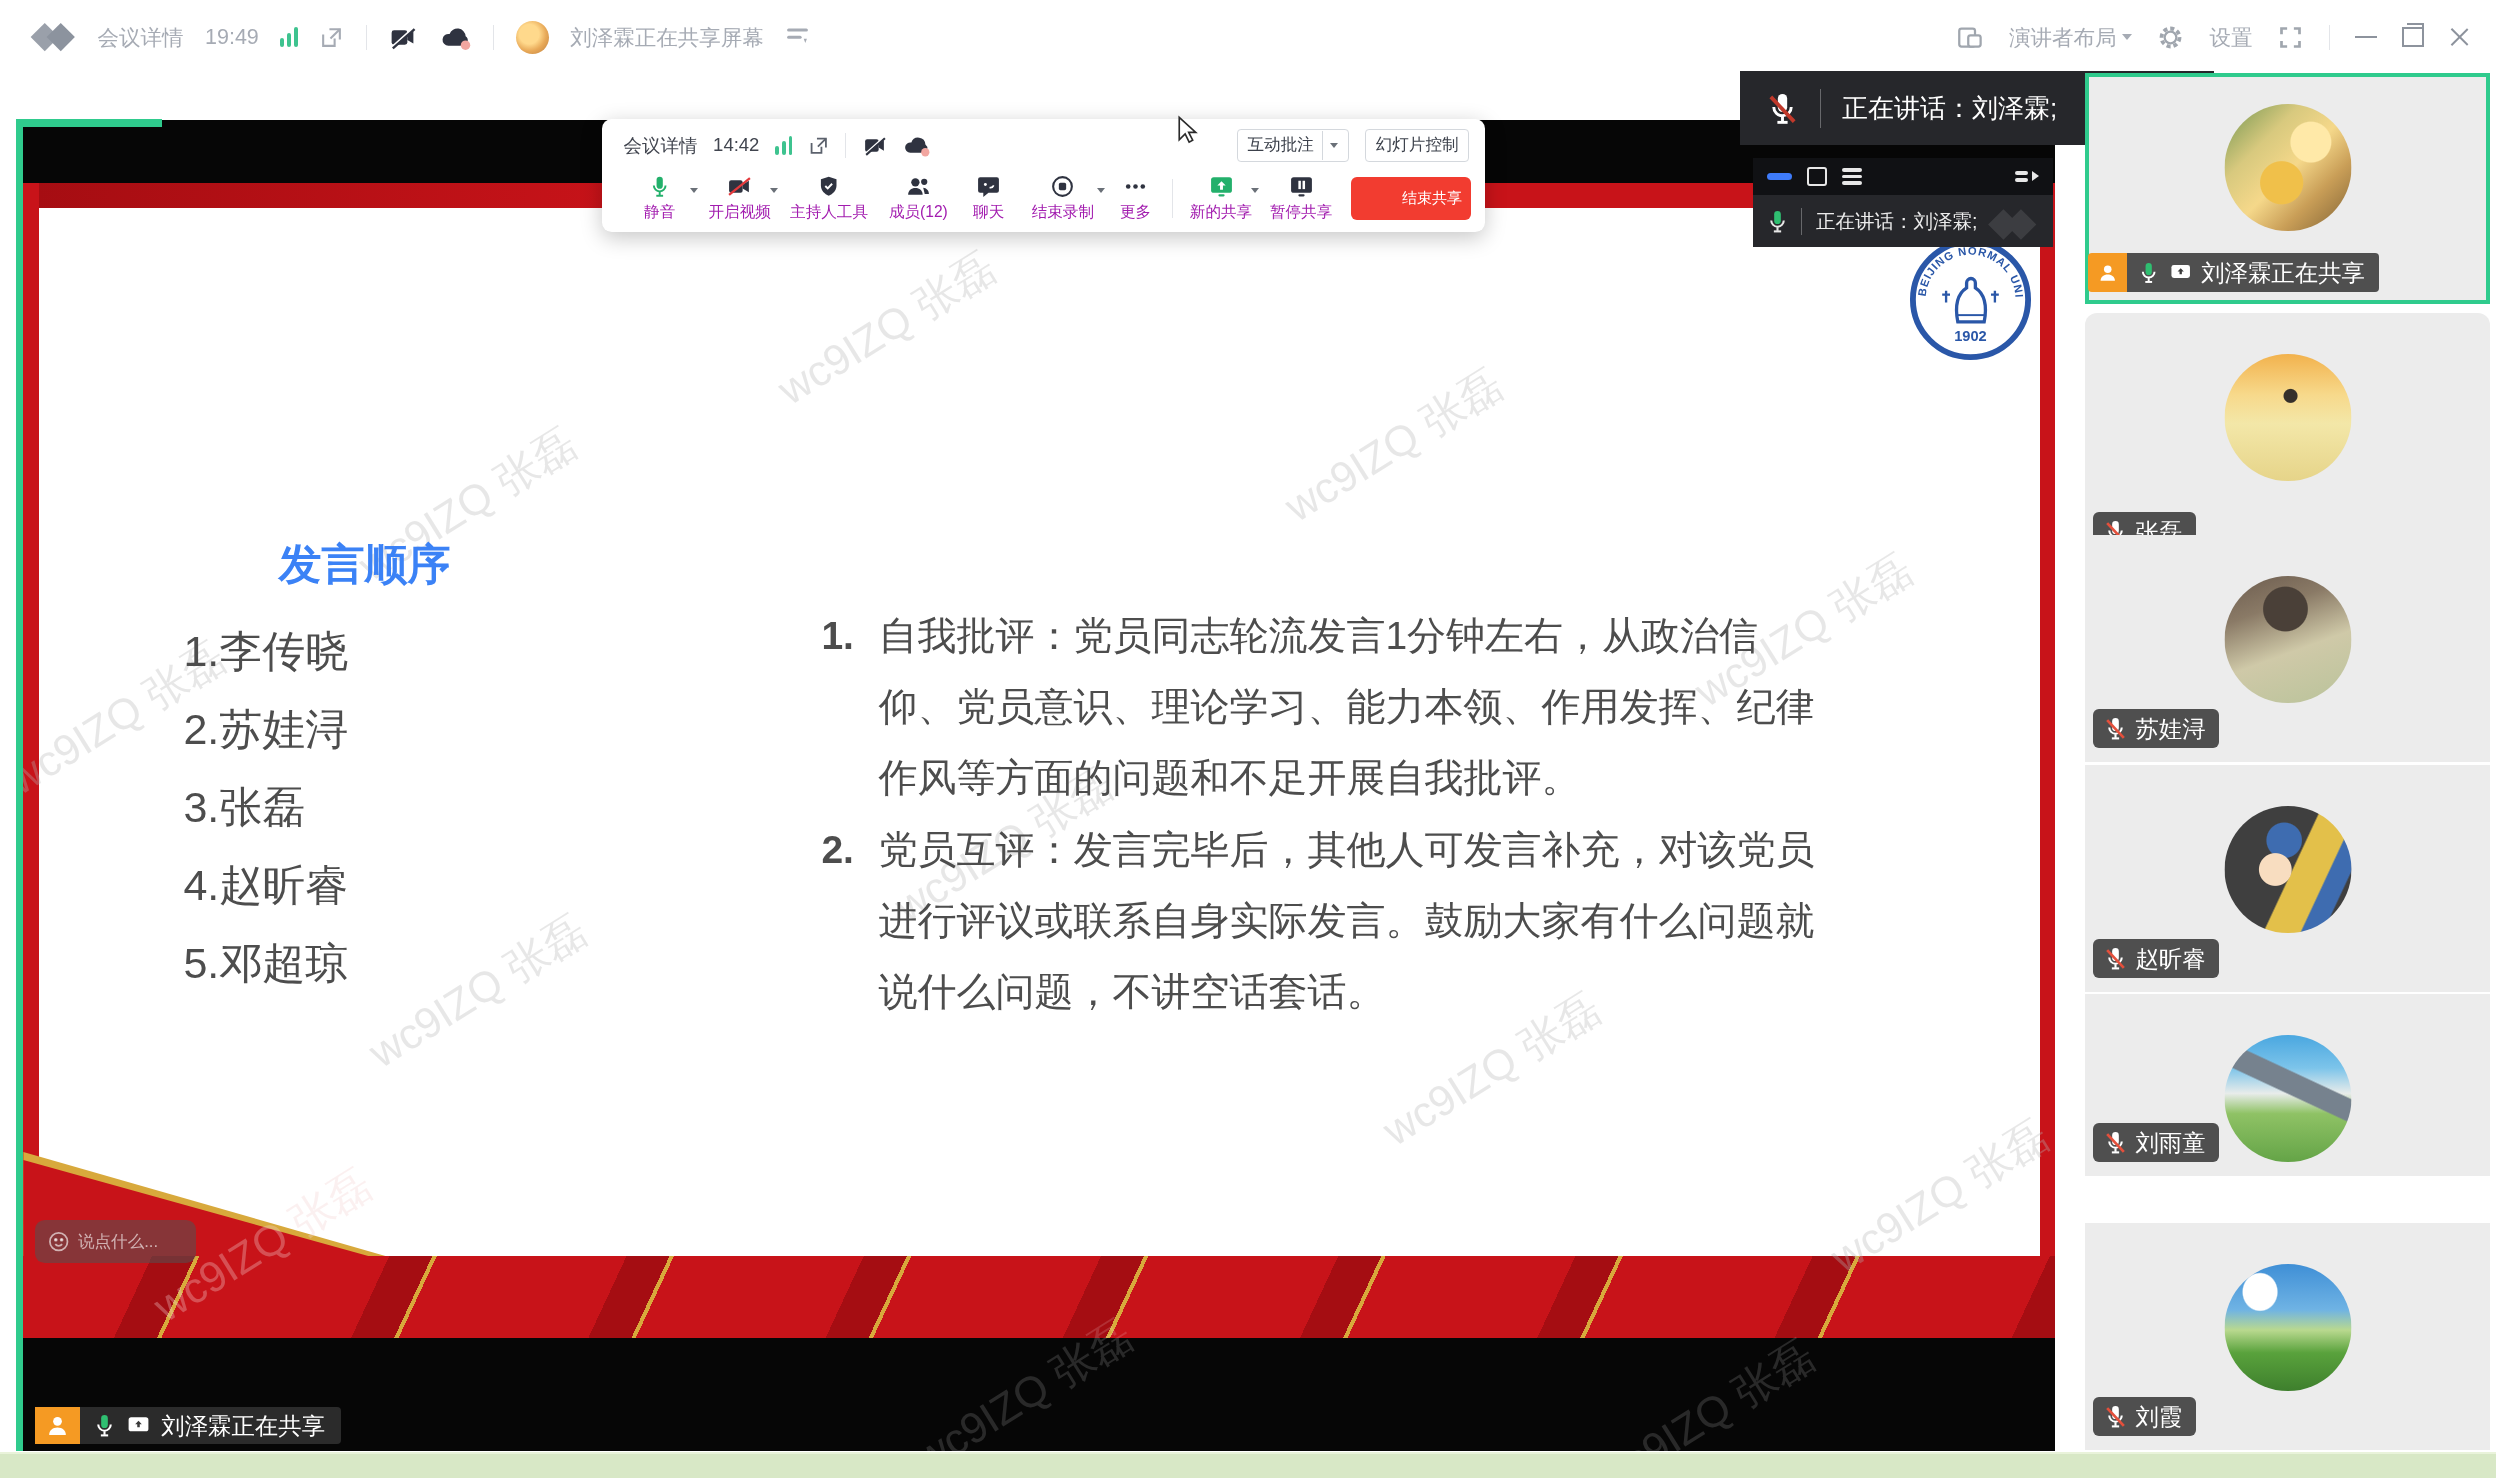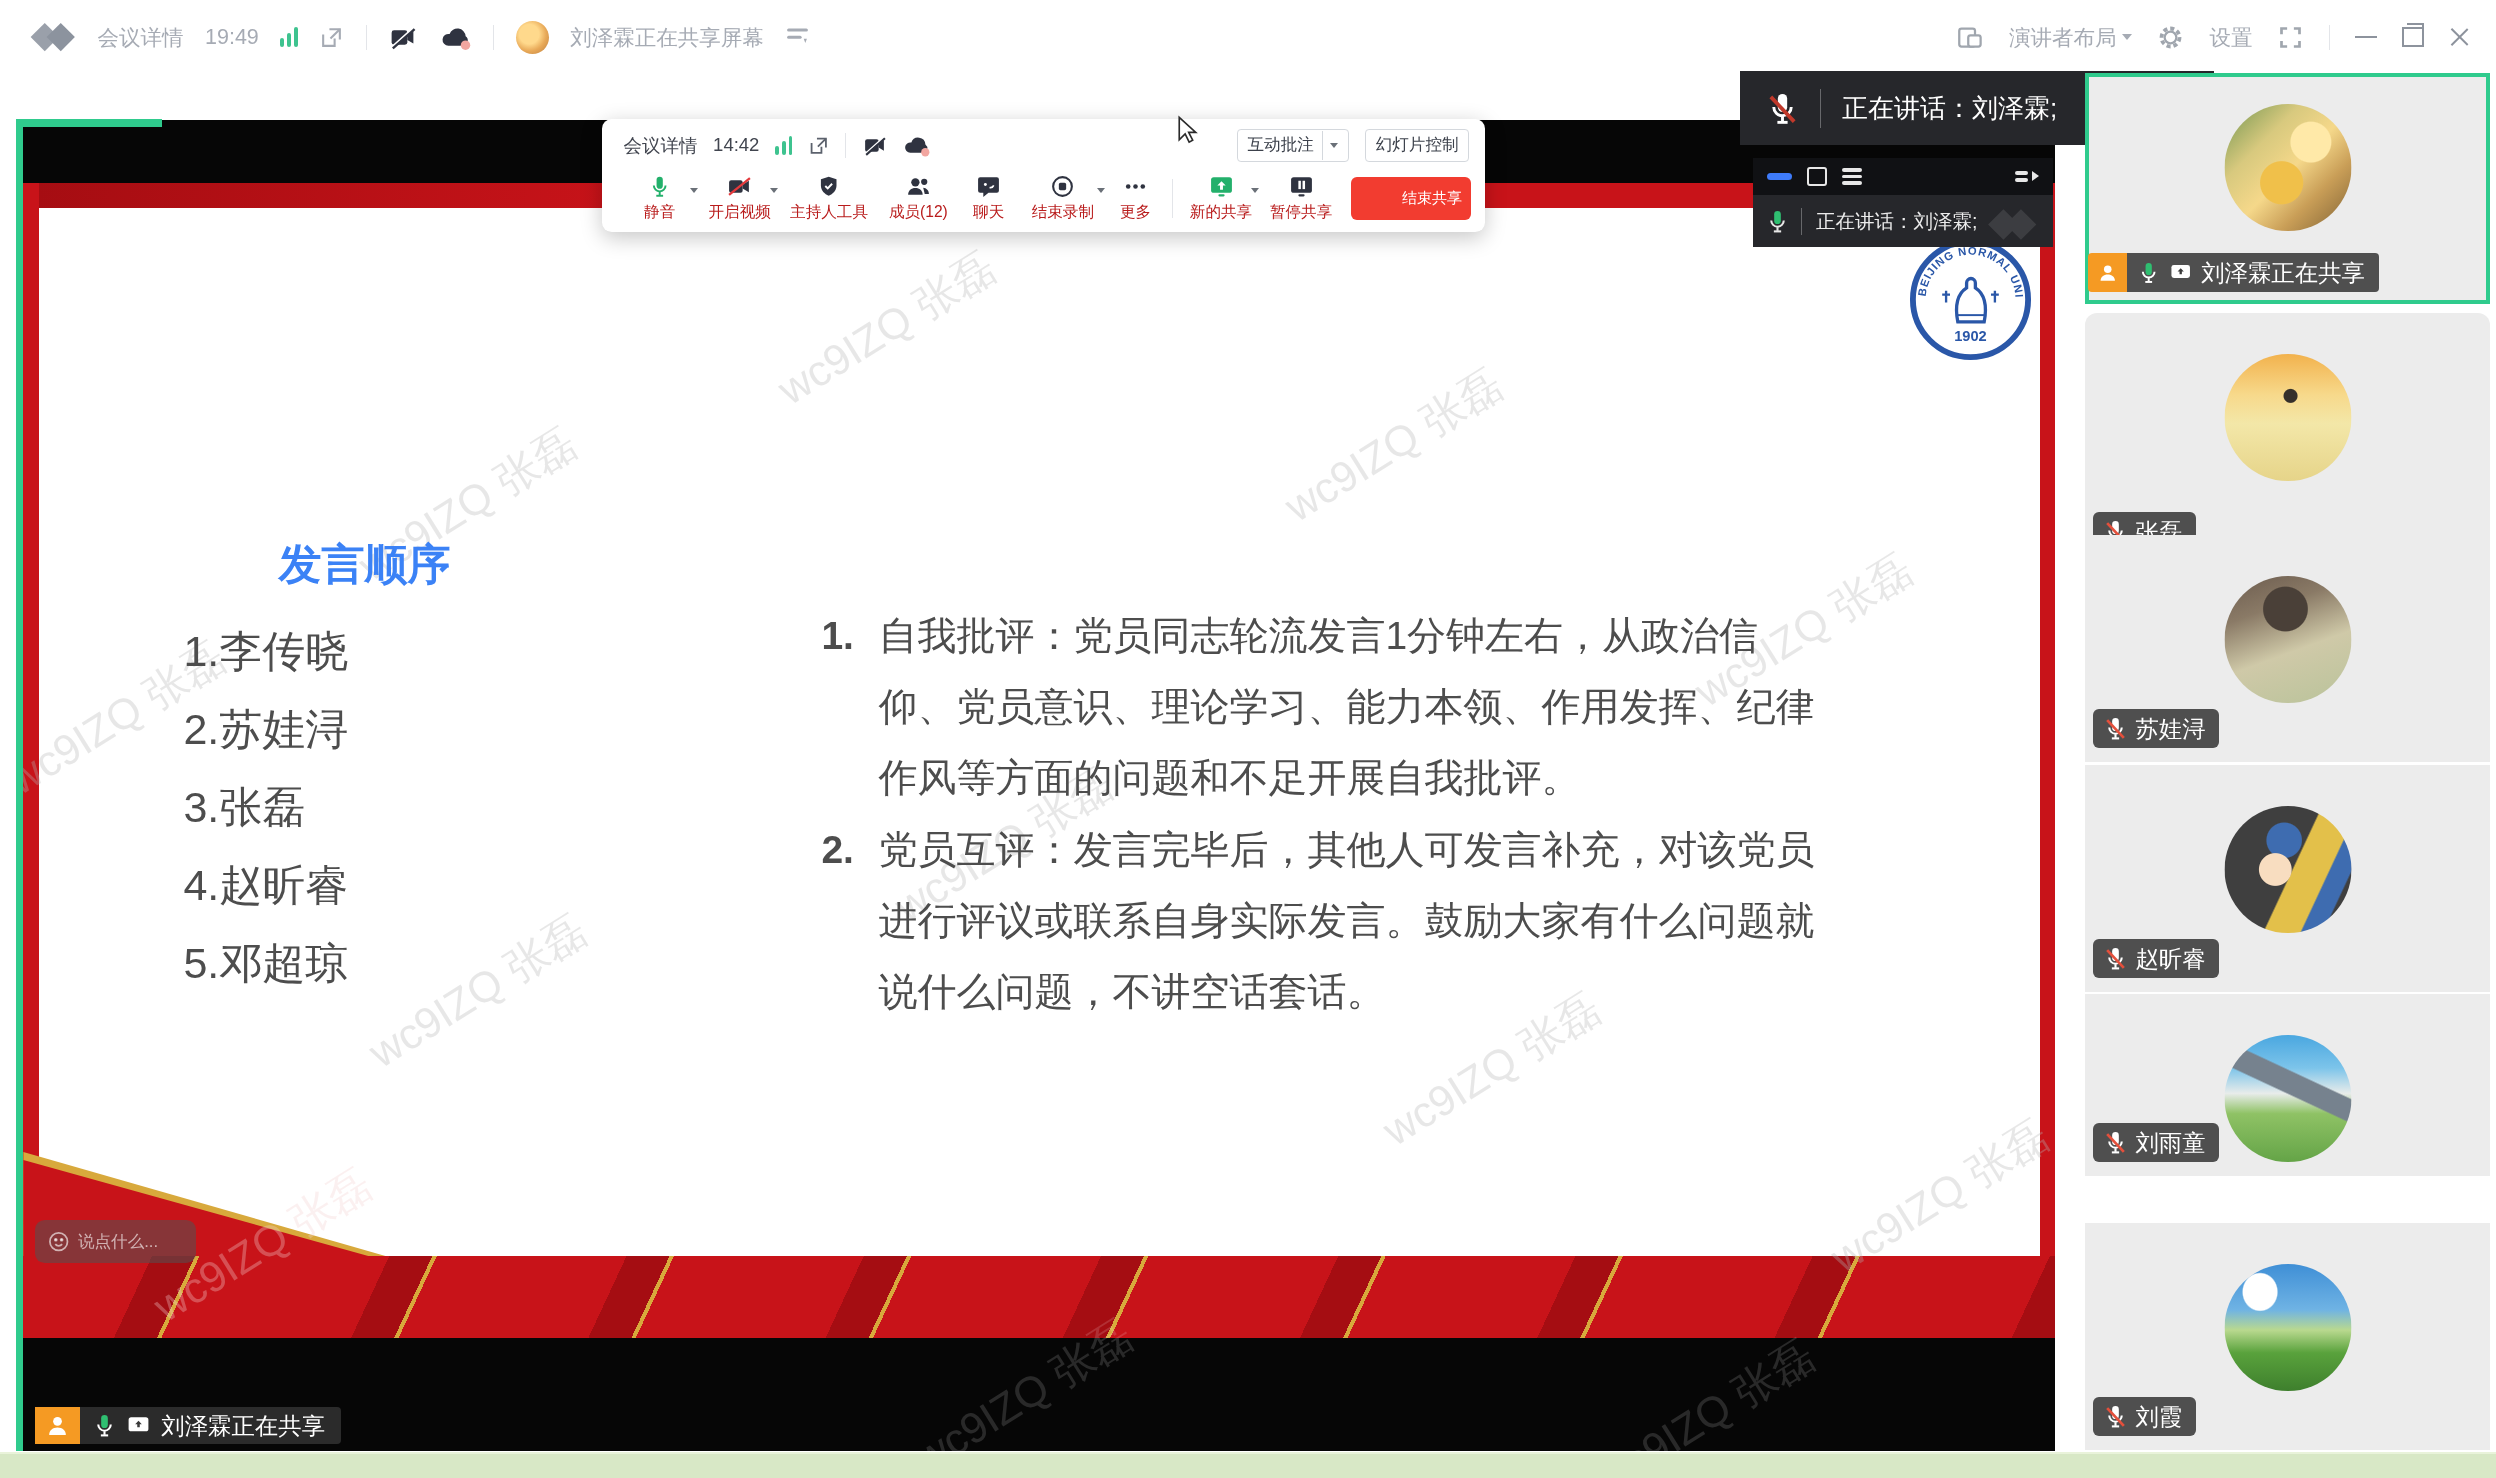--- a/index.html
+++ b/index.html
@@ -54,21 +54,21 @@
   .wm-dark{position:absolute;font-size:43px;color:#ffffff;opacity:.14;transform:rotate(-32deg);white-space:nowrap;pointer-events:none;}
   
   .toolbar{position:absolute;left:602px;top:119px;width:883px;height:113px;background:#fff;border-radius:9.8px;
            box-shadow:0 5.9px 21.5px rgba(0,0,0,.22);}
   .tb-row1{display:flex;align-items:center;height:45px;padding:3.9px 15.6px 0 21.5px;font-size:18.5px;color:#41454f;gap:15.6px;}
   .tb-row1 .grow{flex:1;}
   .mini-btn{display:flex;align-items:center;height:31px;border:1px solid #d4d8dd;border-radius:3.9px;font-size:16.6px;color:#3c414b;padding:0 9.8px;}
   .mini-btn .seg-div{width:1px;height:29px;background:#d4d8dd;margin:0 0 0 7.8px;}
   .mini-caret{width:0;height:0;border-left:4.9px solid transparent;border-right:4.9px solid transparent;border-top:5.9px solid #6a7078;margin-left:7.8px;}
   .tb-row2{display:flex;align-items:center;height:62px;padding:0 13.7px 0 17.6px;}
-  .tbtn{display:flex;flex-direction:column;align-items:center;justify-content:center;font-size:15.6px;color:#b91c1c;width:82px;gap:2.9px;position:relative;}
+  .tbtn{display:flex;flex-direction:column;align-items:center;justify-content:center;font-size:15.6px;color:#a21caf;width:82px;gap:2.9px;position:relative;}
   .tbtn .chev{position:absolute;right:2px;top:13.7px;width:0;height:0;border-left:4.9px solid transparent;border-right:4.9px solid transparent;border-top:5.9px solid #6a7078;}
   .tb-div2{width:1px;height:39px;background:#e3e5e9;margin:0 7.8px;}
   .end-share{margin-left:9.8px;width:122px;height:43px;background:#f23c30;color:#fff;font-size:15px;border:none;border-radius:5.9px;
              display:flex;align-items:center;justify-content:center;padding-left:48px;}
   
   .speak-panel{position:absolute;left:1740px;top:71px;width:474px;height:74px;background:#26272b;display:flex;align-items:center;}
   .speak-panel .divv{width:1px;height:39px;background:rgba(255,255,255,.3);margin:0 21.5px 0 19.5px;}
   .speak-text{color:#fff;font-size:26px;}
   .ghost-diamonds{position:absolute;right:9.8px;top:13.7px;width:68px;height:47px;opacity:.10;}
   .ghost-diamonds i{position:absolute;width:31px;height:31px;background:#fff;transform:rotate(45deg);top:7.8px;}

